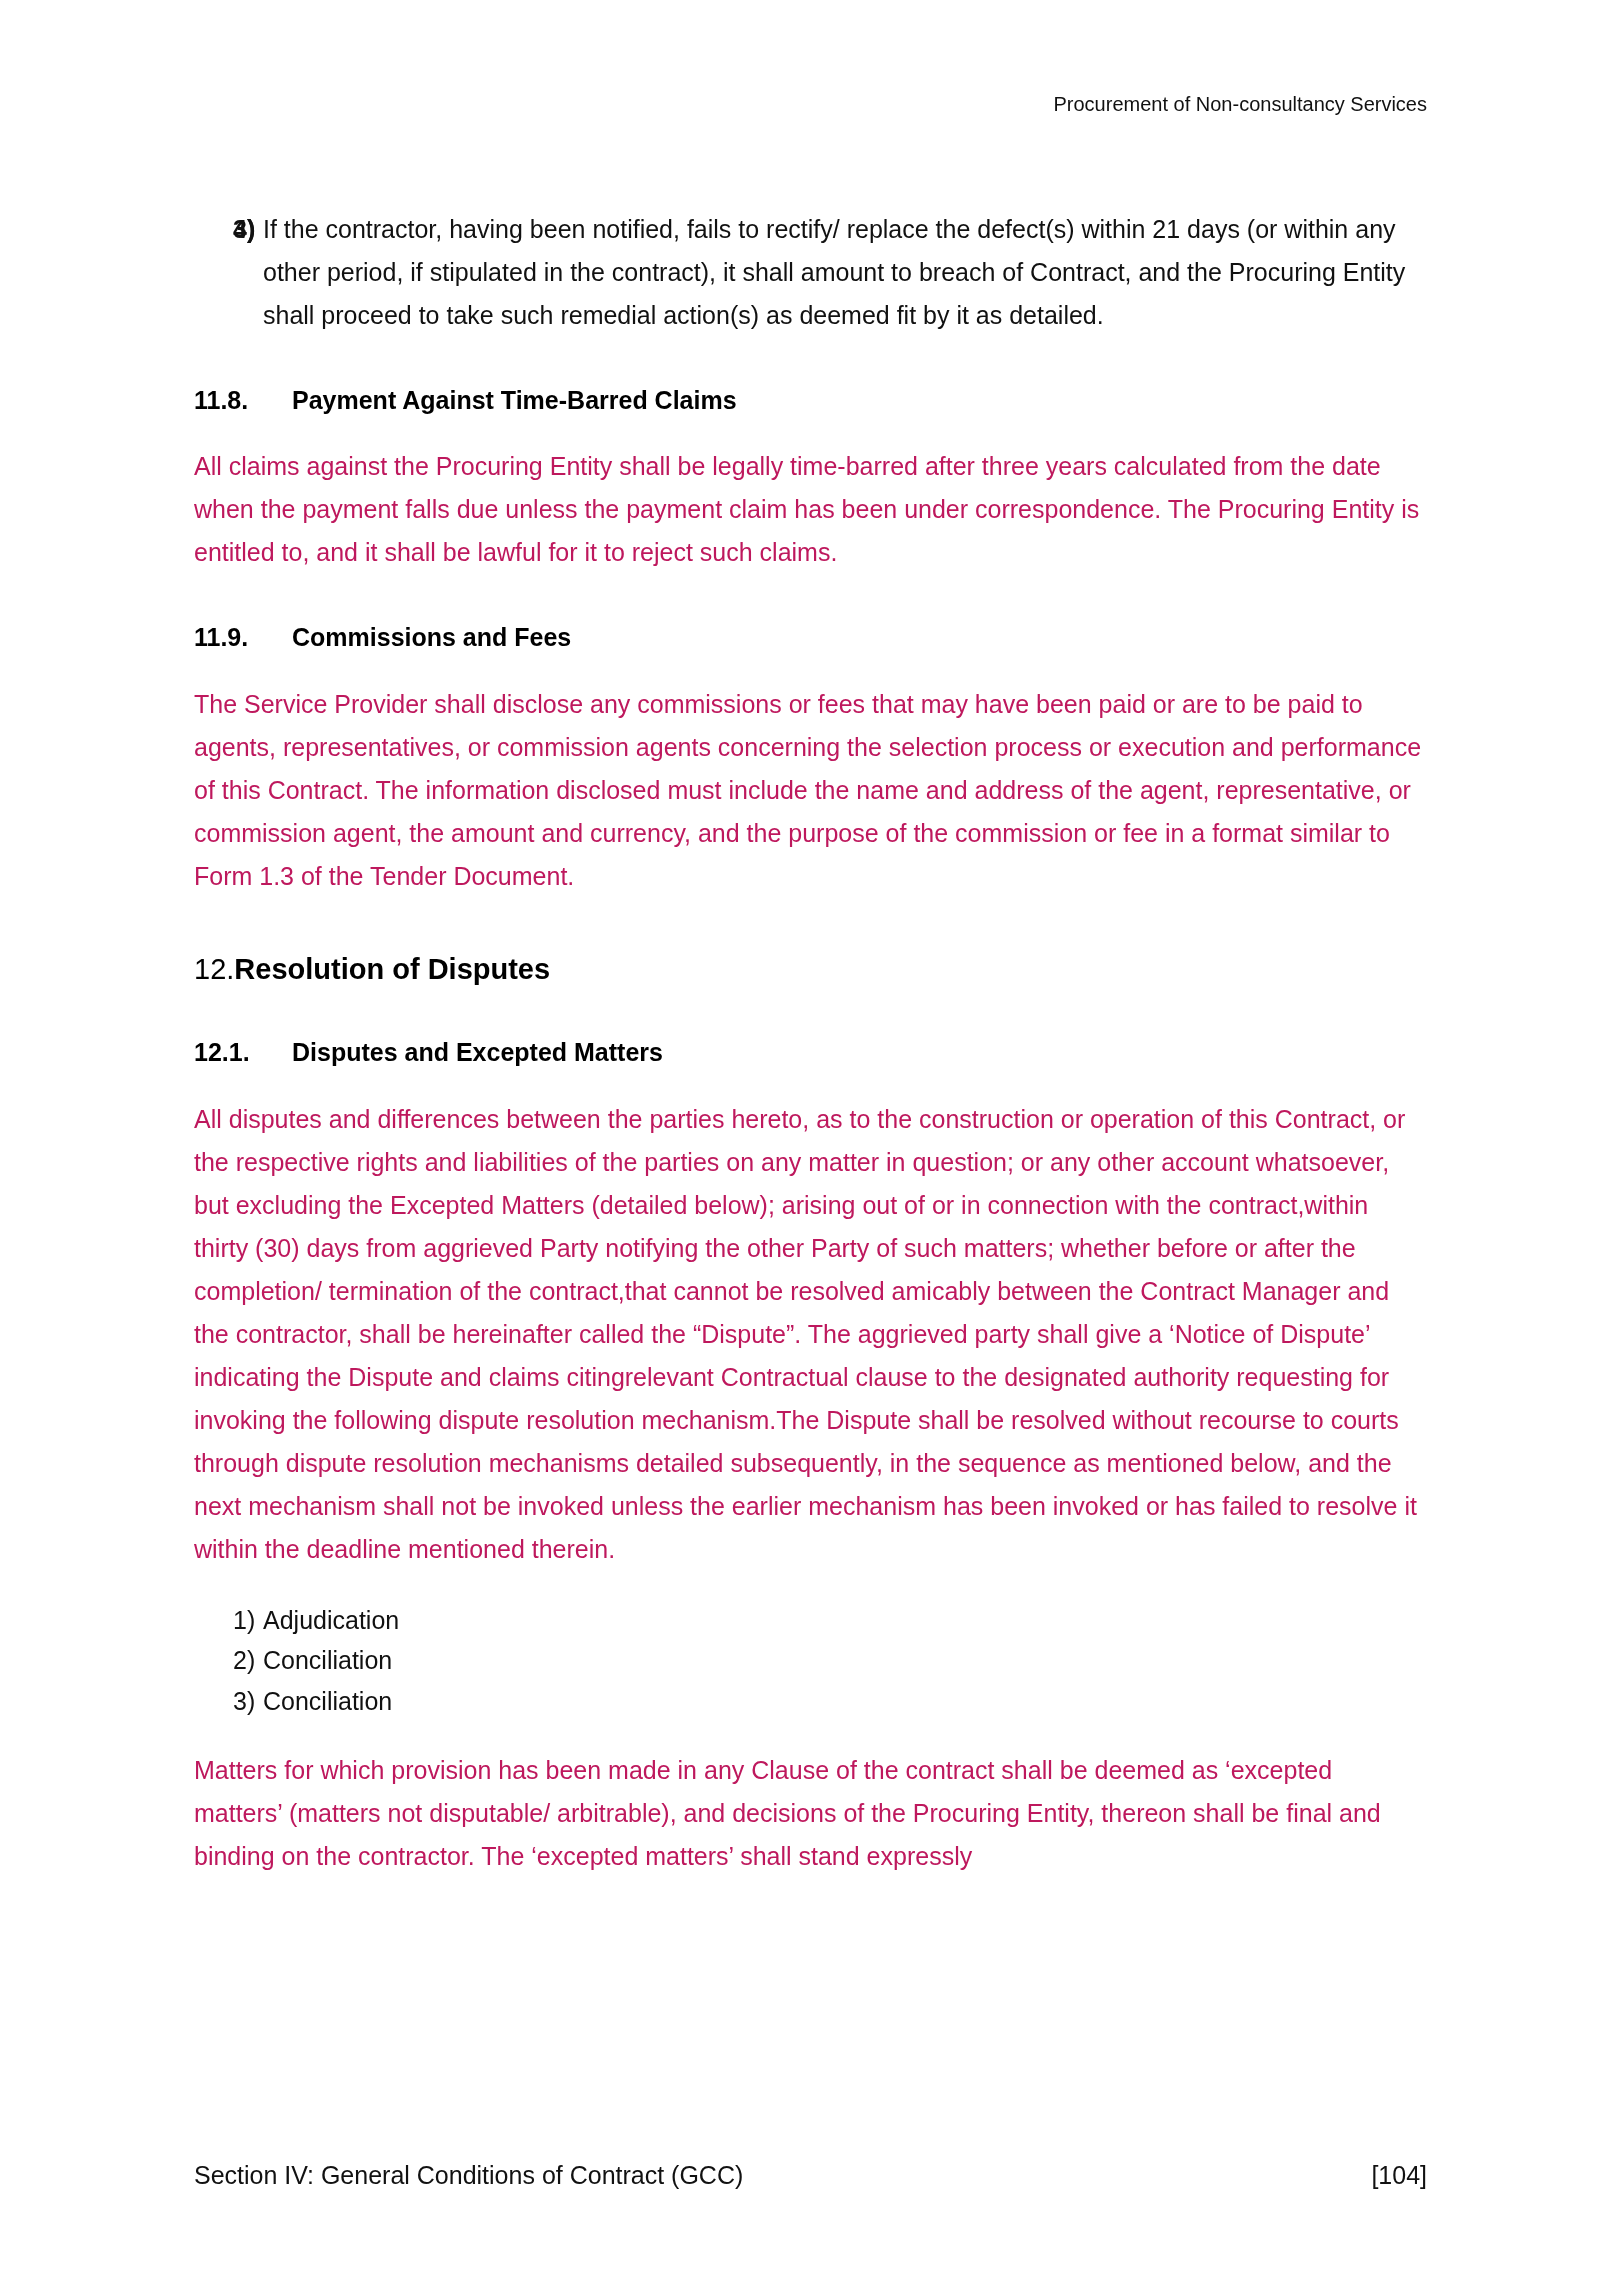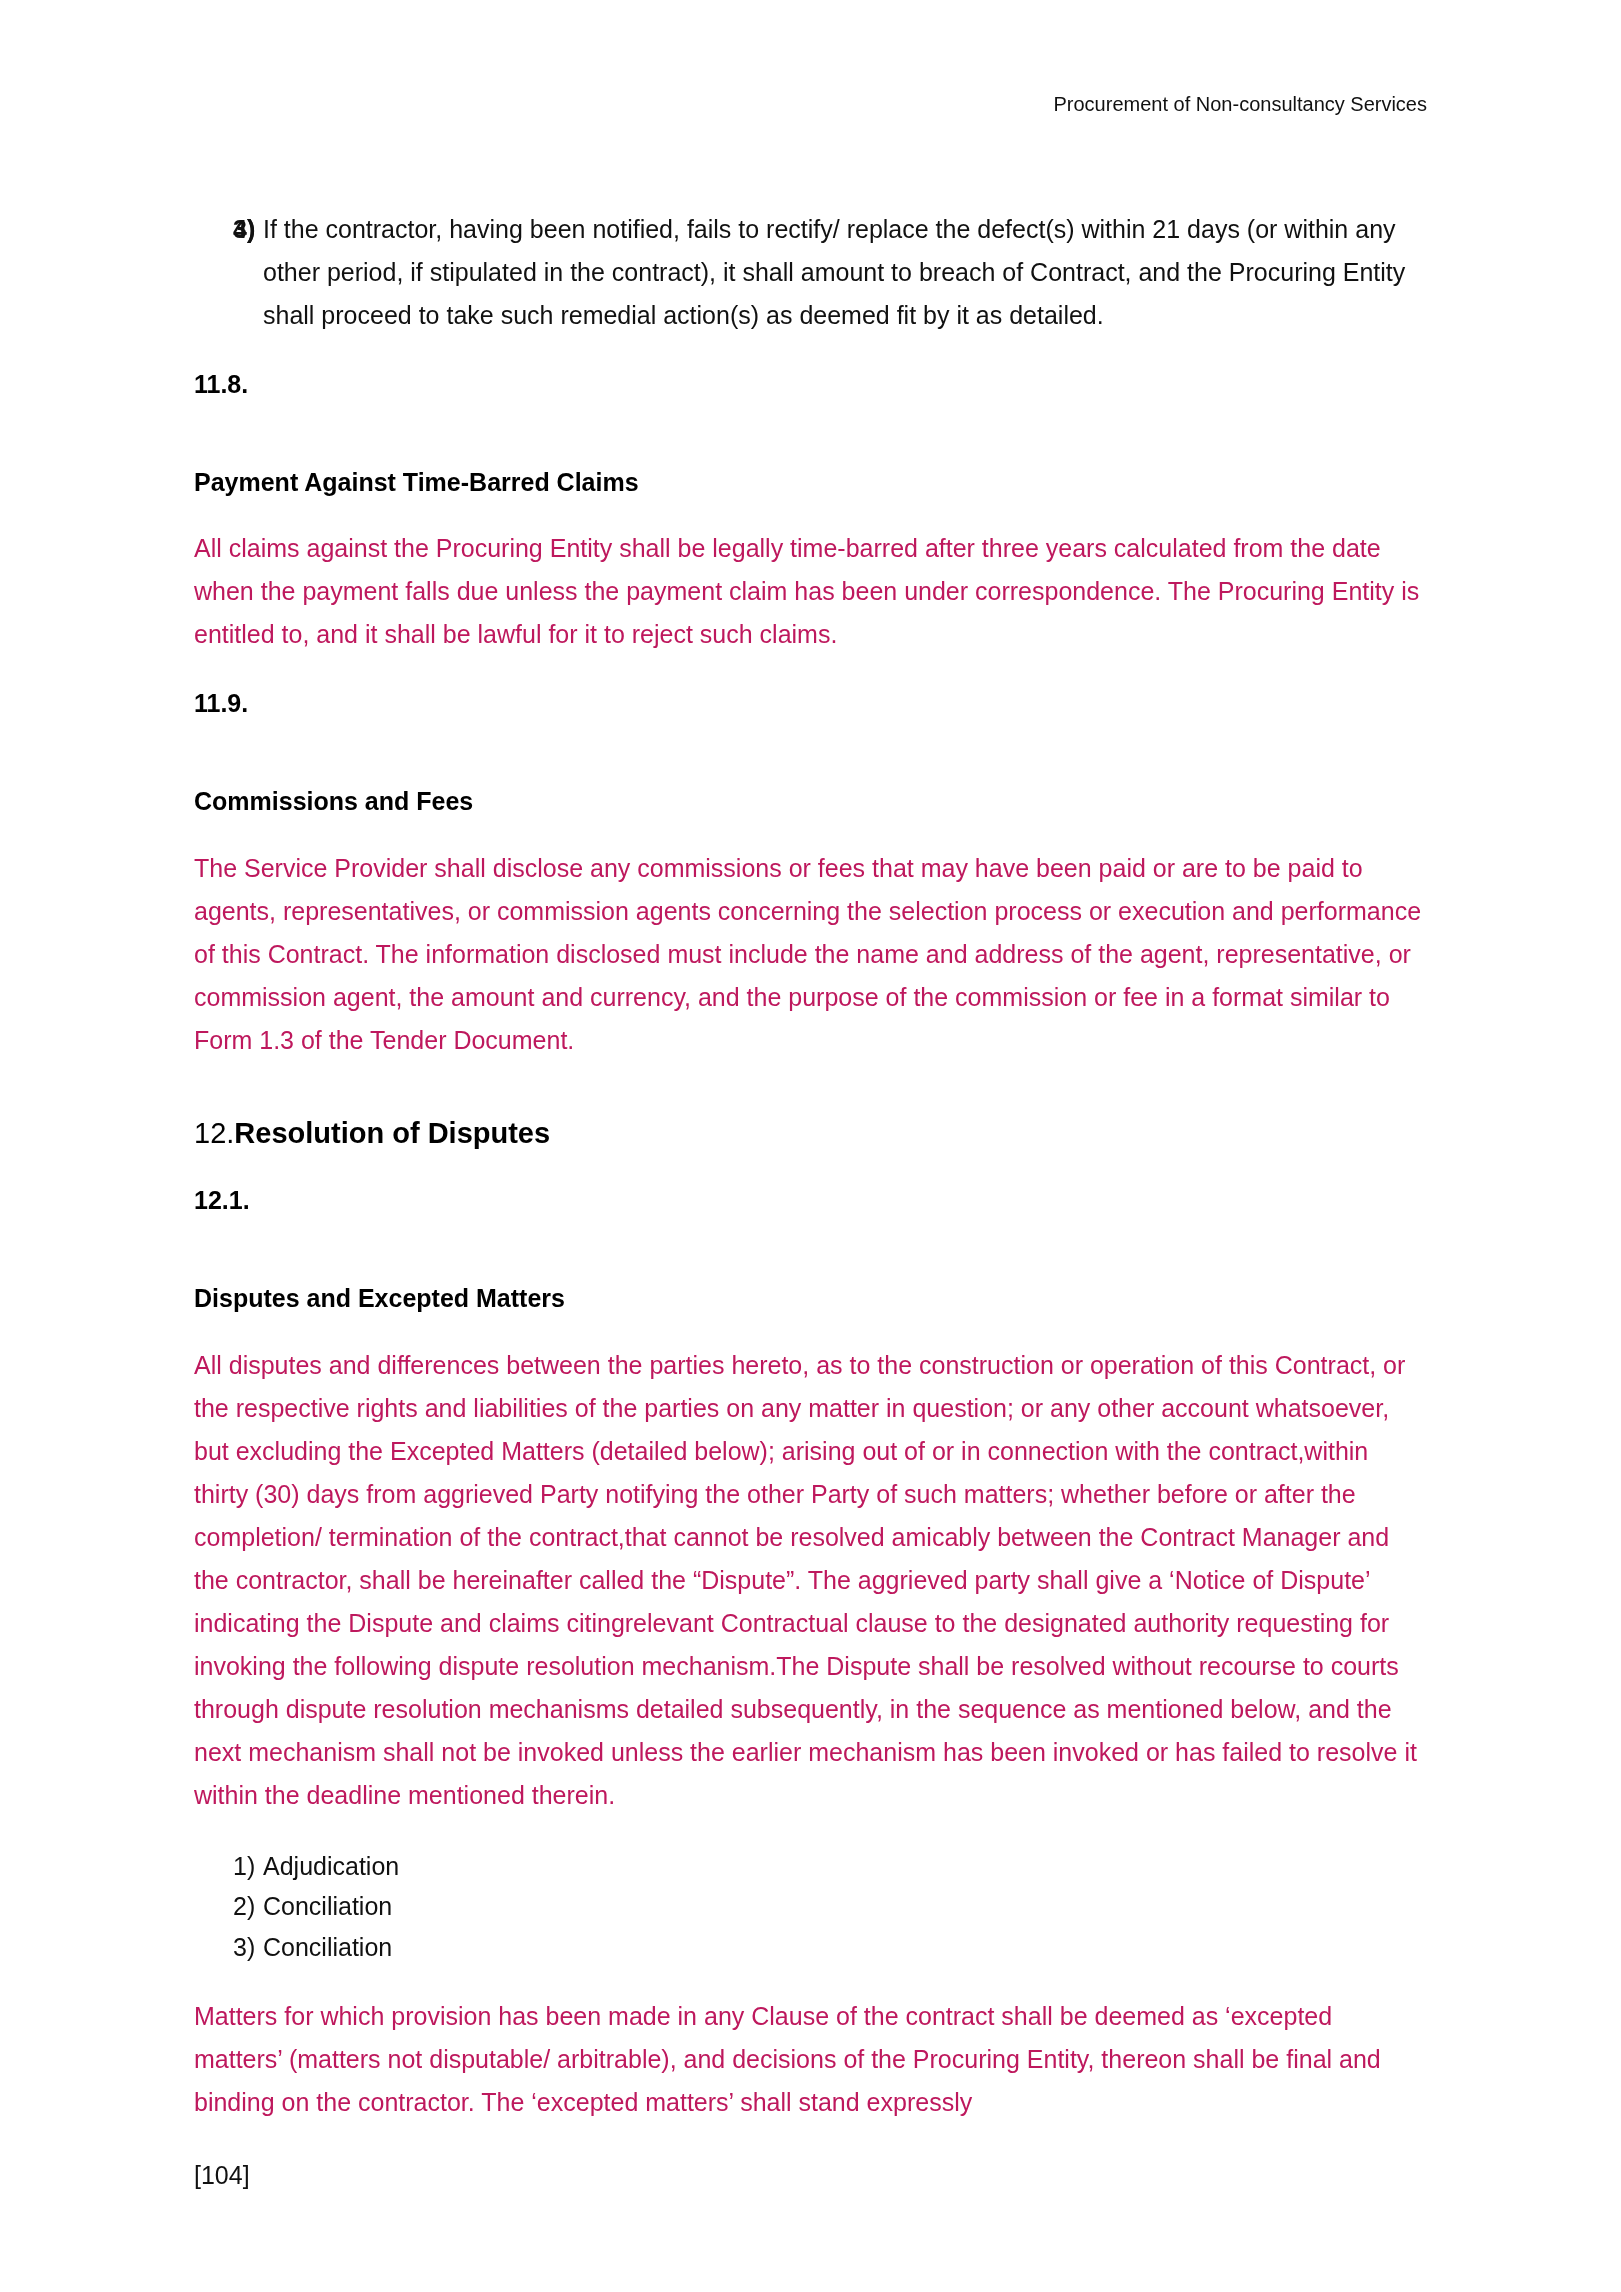--- a/index.html
+++ b/index.html
@@ -60,24 +60,23 @@
     line-height: 1.4;
     display: flex;
     align-items: baseline;
   }
   h2.section .num {
     font-weight: normal;
   }
   h3.sub {
     font-size: 25px;
     font-weight: bold;
-    margin: 30px 0 0 0;
+    margin: 46px 0 0 0;
     line-height: 1.4;
     display: flex;
-    flex-direction: column;
   }
   h3.sub .num {
     width: 98px;
     flex: 0 0 98px;
   }
   p.body {
     font-size: 25px;
     line-height: 1.72;
     margin: 27.4px 0 0 0;
     color: #be185d;
@@ -166,17 +165,18 @@
         <span class="marker">3)</span>
         <span>Conciliation</span>
       </li>
     </ol>
 
     <p class="body">Matters for which provision has been made in any Clause of the contract shall be deemed as ‘excepted matters’ (matters not disputable/ arbitrable), and decisions of the Procuring Entity, thereon shall be final and binding on the contractor. The ‘excepted matters’ shall stand expressly</p>
 
   </div>
 
   <div class="footer">
+    <span>Section IV: General Conditions of Contract (GCC)</span>
     <span>[104]</span>
   </div>
 
 </div>
 
 
 </body></html>

